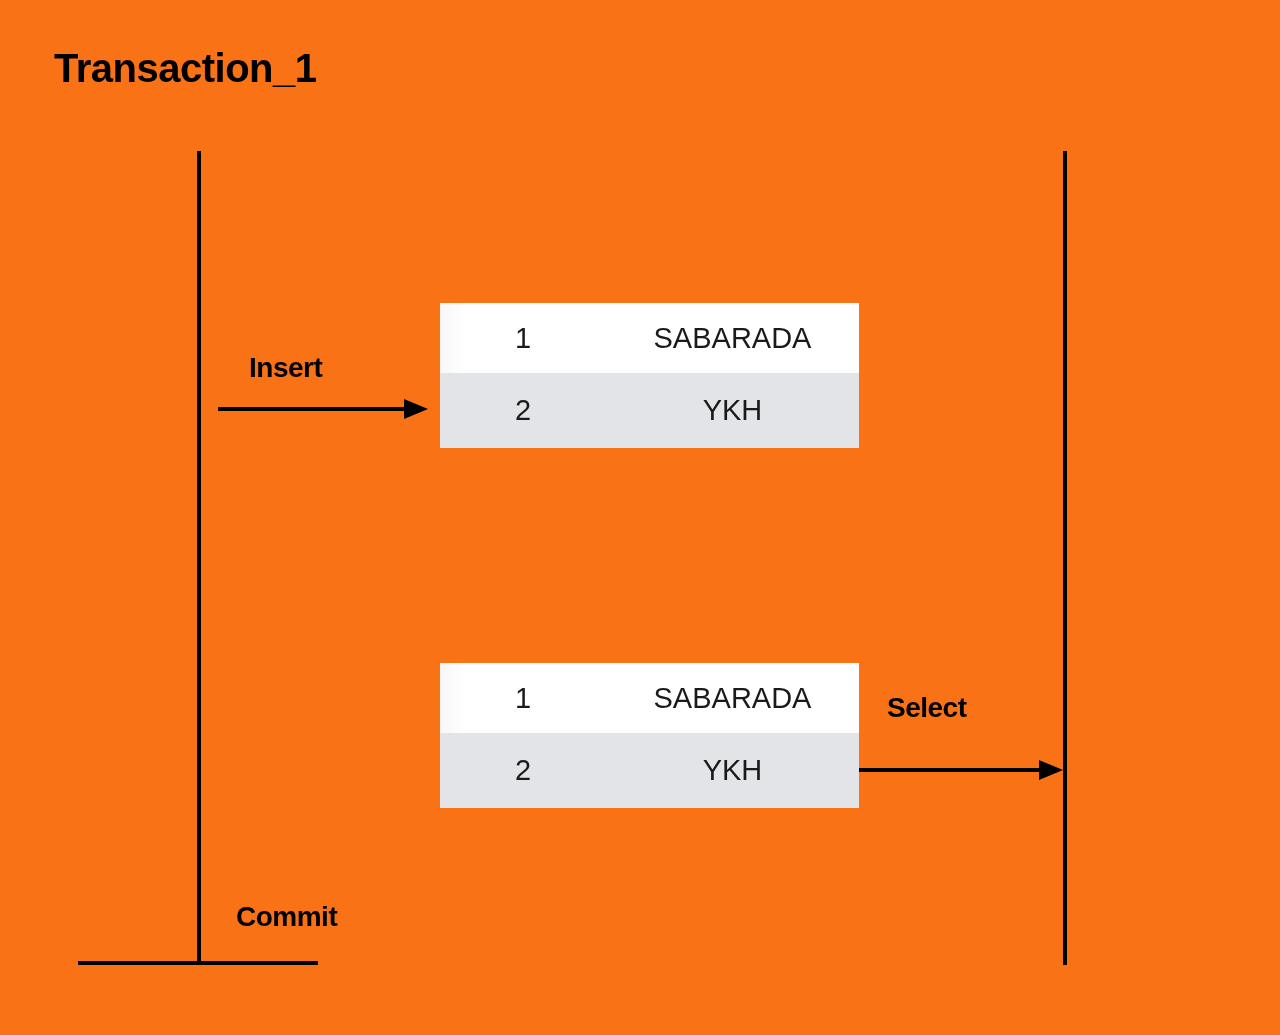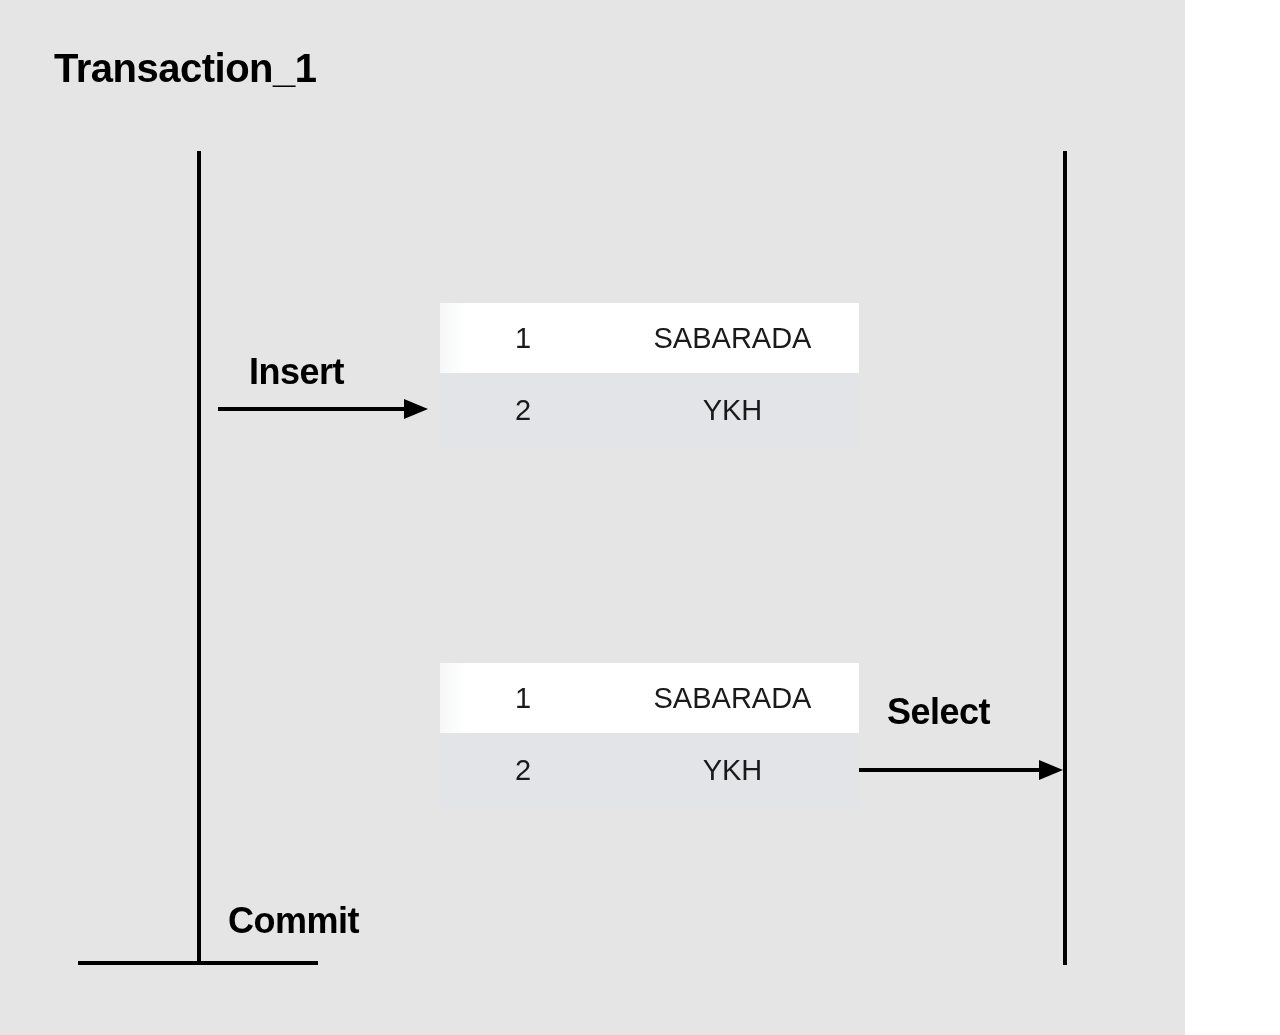--- a/index.html
+++ b/index.html
@@ -7,23 +7,23 @@
     margin: 0;
     padding: 0;
     background: #ffffff;
   }
   body {
     font-family: "Liberation Sans", "DejaVu Sans", sans-serif;
     -webkit-font-smoothing: antialiased;
   }
   #canvas {
     position: relative;
-    width: 1185px;
+    width: 1280px;
     height: 1035px;
-    background: #e5e5e5;
+    background: #f97316;
     overflow: hidden;
   }
 
   
   .participant-label {
     position: absolute;
     font-weight: bold;
     font-size: 40px;
     letter-spacing: -0.5px;
     color: #000000;
@@ -58,29 +58,29 @@
     height: 24px;
   }
   .arrow svg { display: block; overflow: visible; }
 
   #arrow-insert { left: 218px; top: 397px; width: 212px; }
   #arrow-select { left: 859px; top: 758px; width: 206px; }
 
   .arrow-label {
     position: absolute;
     font-weight: bold;
-    font-size: 36px;
+    font-size: 28px;
     letter-spacing: -0.5px;
     color: #000000;
     white-space: nowrap;
     line-height: 1;
   }
   #label-insert { left: 249px; top: 354px; }
   #label-select { left: 887px; top: 694px; text-align: right; }
-  #label-commit { left: 228px; top: 903px; text-align: right; }
+  #label-commit { left: 236px; top: 903px; text-align: right; }
 
   
   .data-table {
     position: absolute;
     left: 440px;
     width: 419px;
     border-collapse: collapse;
     table-layout: fixed;
   }
   #table-insert { top: 303px; }

